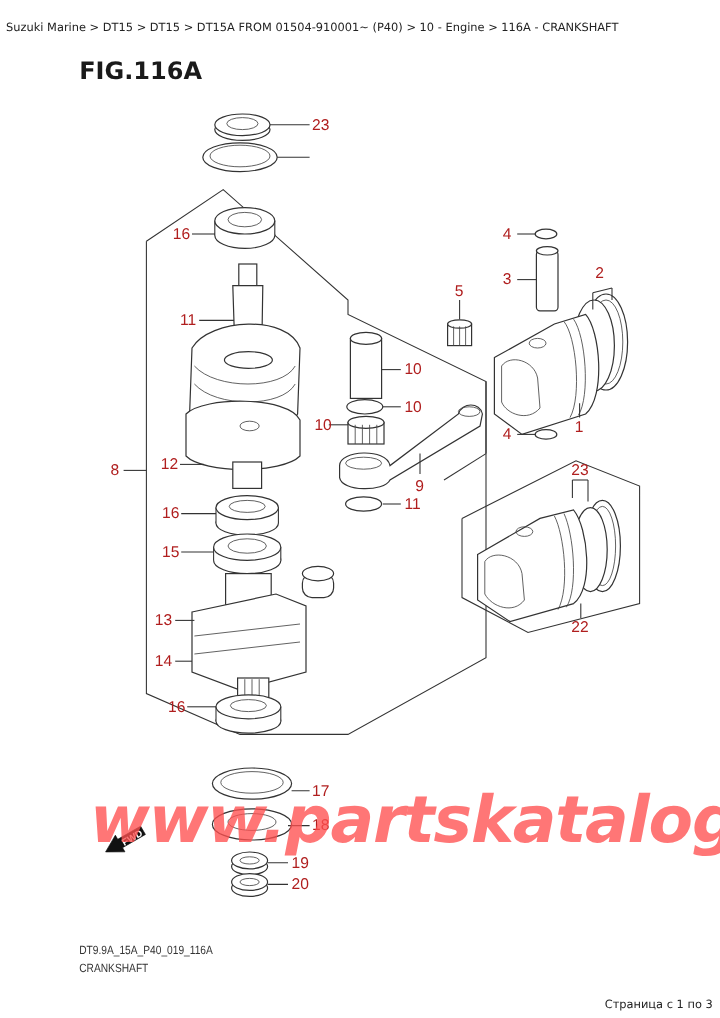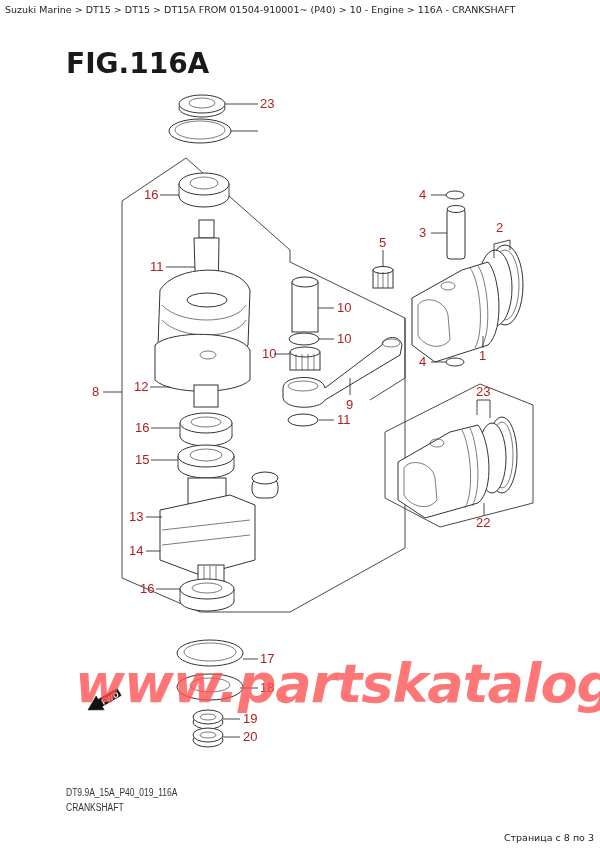--- a/index.html
+++ b/index.html
@@ -1,18 +1,18 @@
 <!DOCTYPE html>
 <html><head>
 <meta charset="utf-8">
 <style>
   html, body { margin:0; padding:0; background:#ffffff; }
   body { width:600px; height:848px; position:relative; overflow:hidden; font-family:"DejaVu Sans", sans-serif; }
-  .breadcrumb { position:absolute; left:5px; top:4px; font-size:9.5px; color:#222; white-space:nowrap; }
-  .fig-title { position:absolute; left:66px; top:47px; font-family:"DejaVu Sans", sans-serif; font-weight:bold; font-size:28px; color:#1a1a1a; letter-spacing:0px; }
+  .breadcrumb { position:absolute; left:5px; top:18px; font-size:9.5px; color:#222; white-space:nowrap; }
+  .fig-title { position:absolute; left:66px; top:47px; font-family:"DejaVu Sans", sans-serif; font-weight:bold; font-size:20px; color:#1a1a1a; letter-spacing:0px; }
   svg.diagram { position:absolute; left:0; top:0; }
   .lbl { font-family:"Liberation Sans", sans-serif; font-size:13px; fill:#b01e1e; }
   .ln { stroke:#333; stroke-width:0.9; fill:none; }
   .part { stroke:#333; stroke-width:1; fill:#fff; }
   .thin { stroke:#444; stroke-width:0.7; fill:none; }
   .code { position:absolute; left:66px; top:787px; font-family:"Liberation Sans", sans-serif; font-size:10px; color:#333; transform:scaleX(0.85); transform-origin:left; }
   .caption { position:absolute; left:66px; top:802px; font-family:"Liberation Sans", sans-serif; font-size:10px; color:#333; transform:scaleX(0.85); transform-origin:left; }
   .pageinfo { position:absolute; right:6px; top:832px; font-size:9.5px; color:#222; }
   .watermark { position:absolute; left:75px; top:652px; font-family:"DejaVu Sans", sans-serif; font-weight:bold; font-style:italic; font-size:54px; color:rgba(255,80,80,0.78); letter-spacing:-1px; white-space:nowrap; }
 </style>
@@ -262,13 +262,13 @@
     <text class="lbl" x="496" y="232">2</text>
     <text class="lbl" x="476" y="396">23</text>
     <text class="lbl" x="476" y="527">22</text>
   </g>
 </svg>
 
 <div class="watermark">www.partskatalog.ru</div>
 
 <div class="code">DT9.9A_15A_P40_019_116A</div>
 <div class="caption">CRANKSHAFT</div>
-<div class="pageinfo">Страница с 8 по 3</div>
+<div class="pageinfo">Страница с 1 по 3</div>
 
 </body></html>

